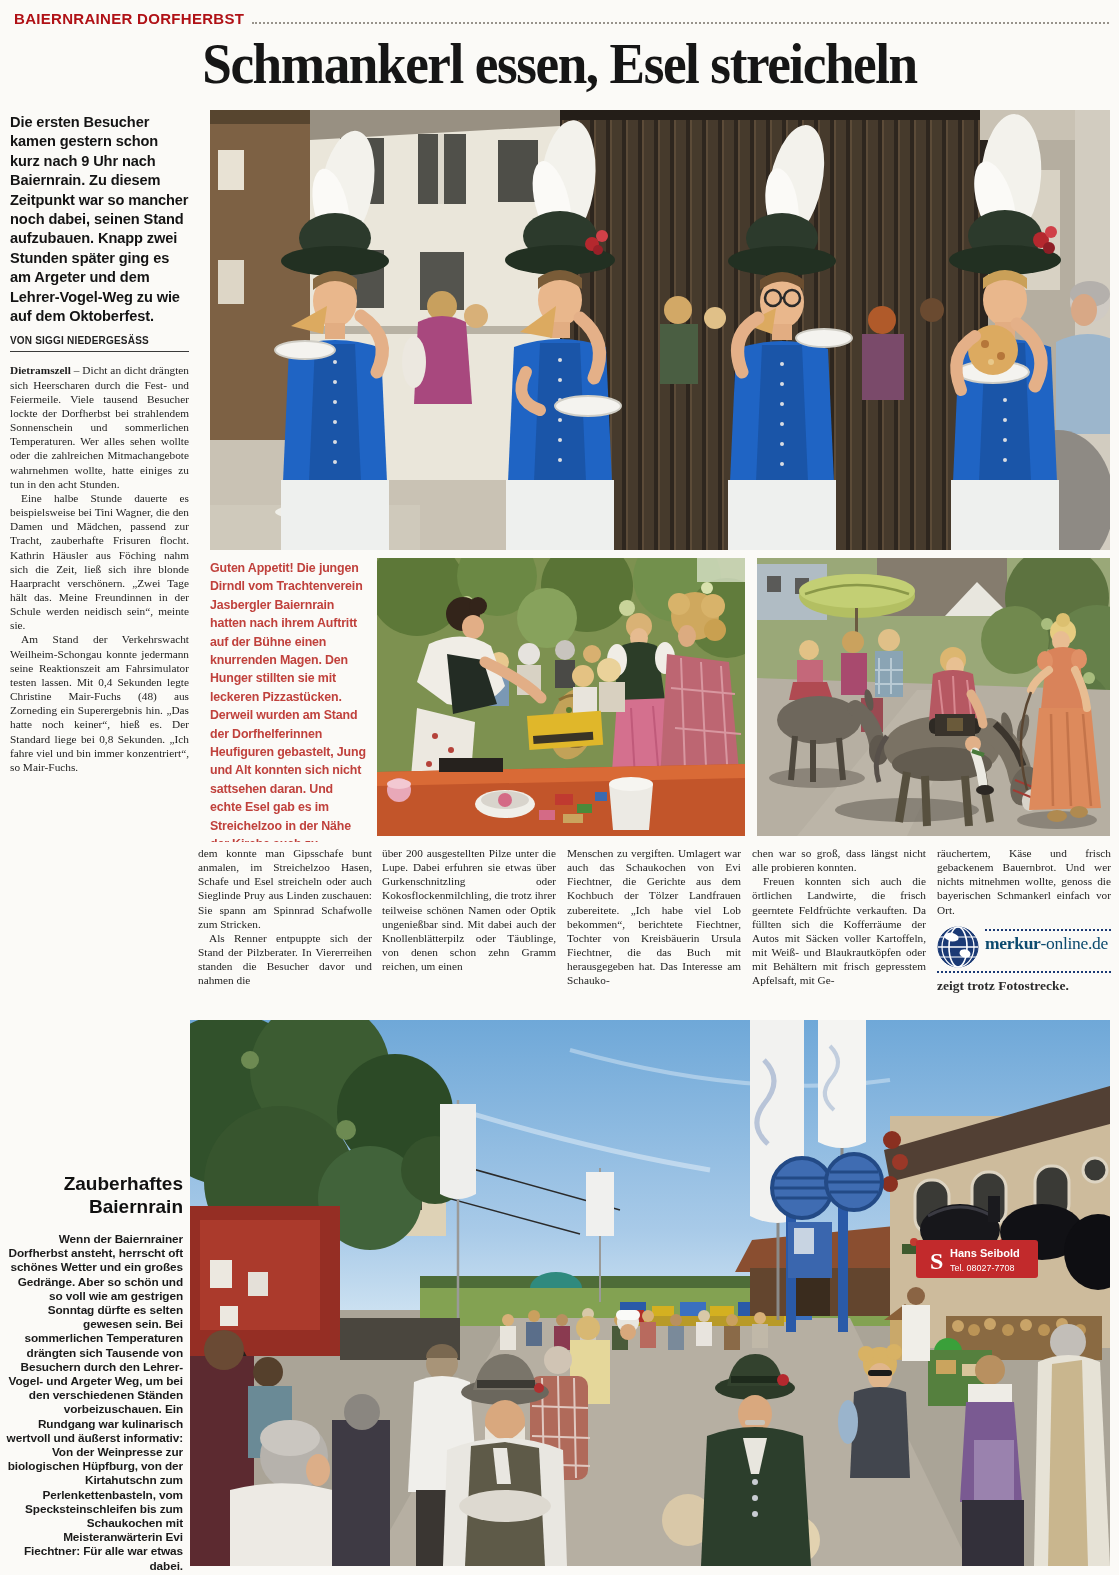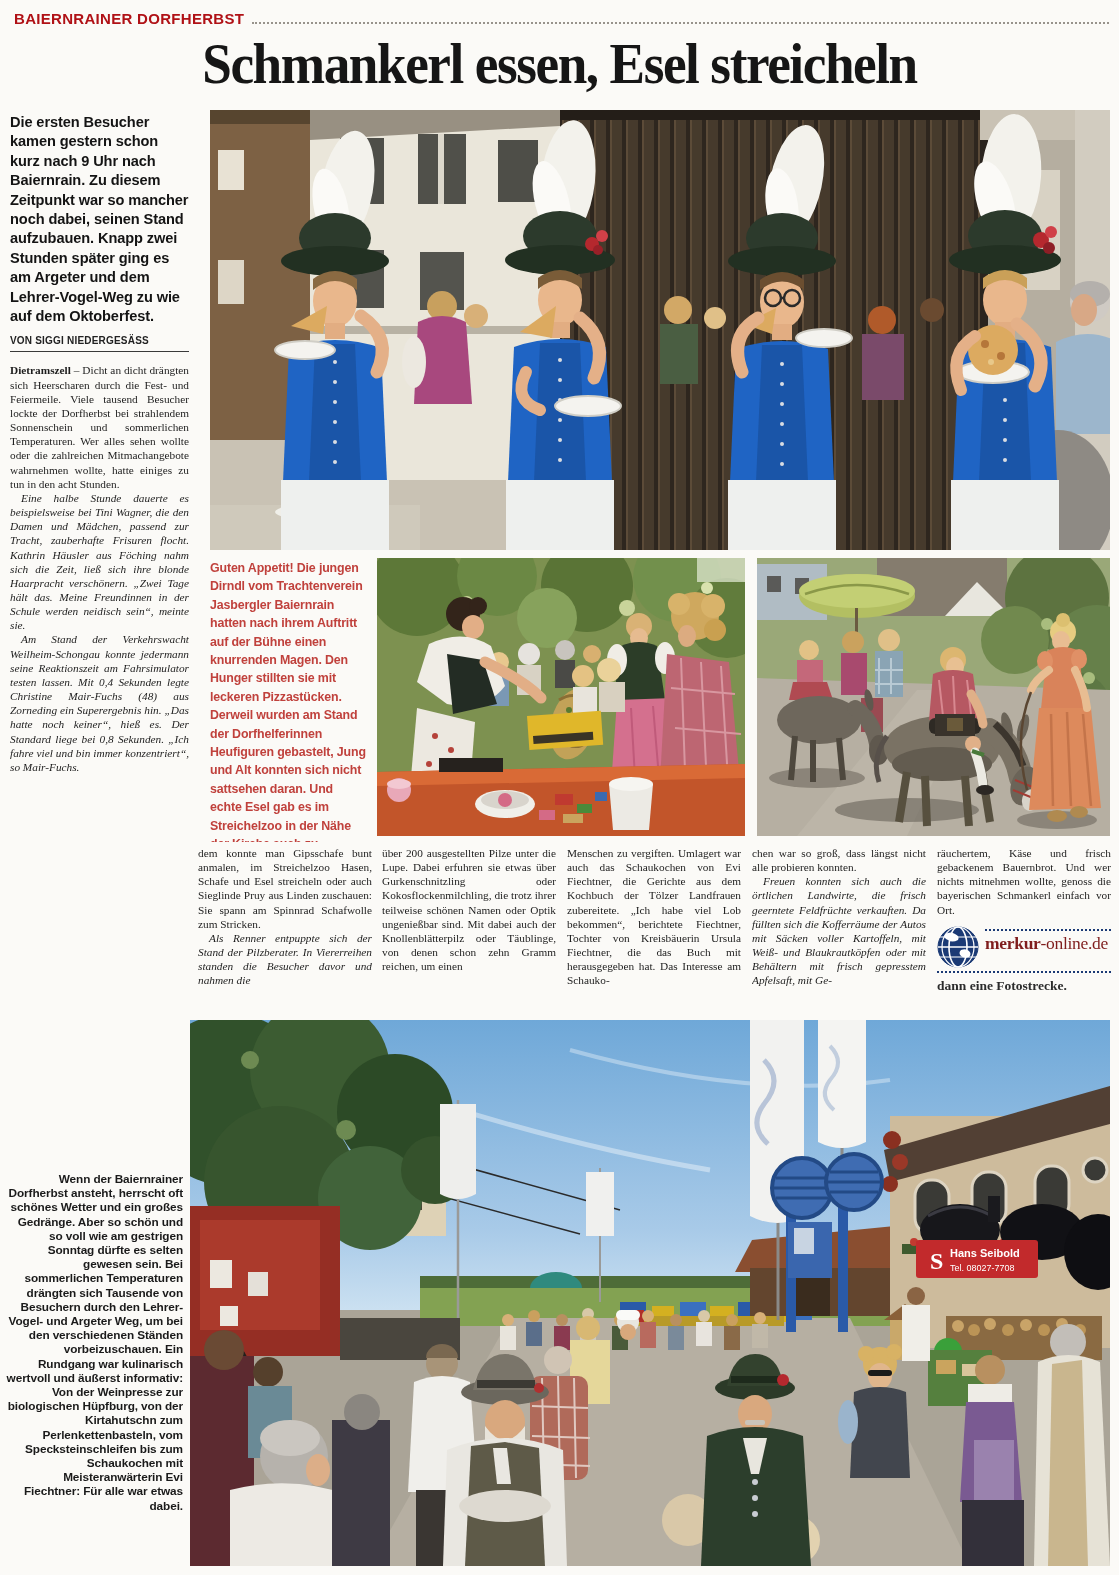--- a/index.html
+++ b/index.html
@@ -18,39 +18,39 @@
     letter-spacing:-1.5px; color:#161616; transform:scaleX(.95); transform-origin:center; }
 
   
   .left-rail { left:10px; top:113px; width:179px; height:903px; overflow:hidden; }
   .lead { font-weight:bold; font-size:14.6px; line-height:19.4px; color:#141414; letter-spacing:-.1px; }
   .byline { margin-top:9px; padding-bottom:5px; border-bottom:1.5px solid #3a3a3a;
     font-size:10px; font-weight:bold; color:#222; letter-spacing:.2px; }
   .body-col { font-family:"Liberation Serif",serif; font-size:11.3px; line-height:14.15px;
     color:#1d1d1d; text-align:justify; }
   .left-rail .body-col { margin-top:11px; }
-  .body-col p.ind { text-indent:11px;font-style:italic; }
+  .body-col p.ind { text-indent:11px; }
   .dateline { font-weight:bold; }
 
   
   .caption { left:210px; top:559px; width:157px; height:283px; overflow:hidden;
     color:#c0413c; font-weight:bold; font-size:12.4px; line-height:18.4px; letter-spacing:-.15px; }
 
   
   .mid-col { top:846px; width:174px; height:172px; overflow:hidden; }
   #colB { left:198px; } #colC { left:382px; } #colD { left:567px; } #colE { left:752px; }
   #colF { left:937px; height:auto; overflow:visible; }
 
   
   .promo { margin-top:8px; }
   .promo-row { display:flex; align-items:flex-start; gap:6px; }
   .globe { width:42px; height:42px; flex:0 0 auto; margin-top:1px; }
   .promo-right { flex:1; padding-top:4px; }
   .dotline { border-top:2px dotted #1b3a75; height:4px; }
-  .merkur { font-size:17.5px; color:#7f1d1d; letter-spacing:-.3px; line-height:20px; }
+  .merkur { font-size:17.5px; color:#0c4a6e; letter-spacing:-.3px; line-height:20px; }
   .merkur b { font-weight:bold; }
   .dotline2 { border-top:2px dotted #1b3a75; margin-top:3px; height:3px; }
   .promo-tag { margin-top:5px; font-weight:bold; font-size:13.5px; color:#2c2c2c; }
 
   
   .sidebar { left:6px; top:1172px; width:177px; text-align:right; }
   .sidebar-title { font-weight:bold; font-size:19px; line-height:23px; color:#111; margin-bottom:14px; }
   .sidebar-text { font-weight:bold; font-size:11.8px; line-height:14.2px; color:#1a1a1a; letter-spacing:-.1px; }
 
   
@@ -460,25 +460,26 @@
         <line x1="3" y1="31" x2="39" y2="31" stroke="#ffffff" stroke-width="1.2"></line>
         <path d="M8,8 q6,-3 10,0 q5,2 3,6 q-6,3 -10,0 q-5,-2 -3,-6 Z" fill="#ffffff"></path>
         <path d="M24,24 q5,-2 8,1 q3,3 0,6 q-5,2 -8,-1 q-3,-3 0,-6 Z" fill="#ffffff"></path>
       </svg>
       <div class="promo-right">
         <div class="dotline"></div>
         <div class="merkur"><b>merkur</b><span>-online.de</span></div>
       </div>
     </div>
     <div class="dotline2"></div>
-    <div class="promo-tag">dann eine Fotostrecke.</div>
+    <div class="promo-tag">zeigt trotz Fotostrecke.</div>
   </div>
 </div>
 
 <div class="abs sidebar">
+  <div class="sidebar-title">Zauberhaftes Baiernrain</div>
   <div class="sidebar-text">Wenn der Baiernrainer Dorfherbst ansteht, herrscht oft schönes Wetter und ein großes Gedränge. Aber so schön und so voll wie am gestrigen Sonntag dürfte es selten gewesen sein. Bei sommerlichen Temperaturen drängten sich Tausende von Besuchern durch den Lehrer-Vogel- und Argeter Weg, um bei den verschiedenen Ständen vorbeizuschauen. Ein Rundgang war kulinarisch wertvoll und äußerst informativ: Von der Weinpresse zur biologischen Hüpfburg, von der Kirtahutschn zum Perlenkettenbasteln, vom Specksteinschleifen bis zum Schaukochen mit Meisteranwärterin Evi Fiechtner: Für alle war etwas dabei.</div>
 </div>
 
 <div class="photo" id="photoBottom">
 <svg viewBox="0 0 920 546" preserveAspectRatio="none">
   <defs>
     <linearGradient id="sky" x1="0" y1="0" x2="0" y2="1">
       <stop offset="0" stop-color="#6fa8d8"></stop>
       <stop offset=".7" stop-color="#a8cae8"></stop>
       <stop offset="1" stop-color="#cfe3f2"></stop>

